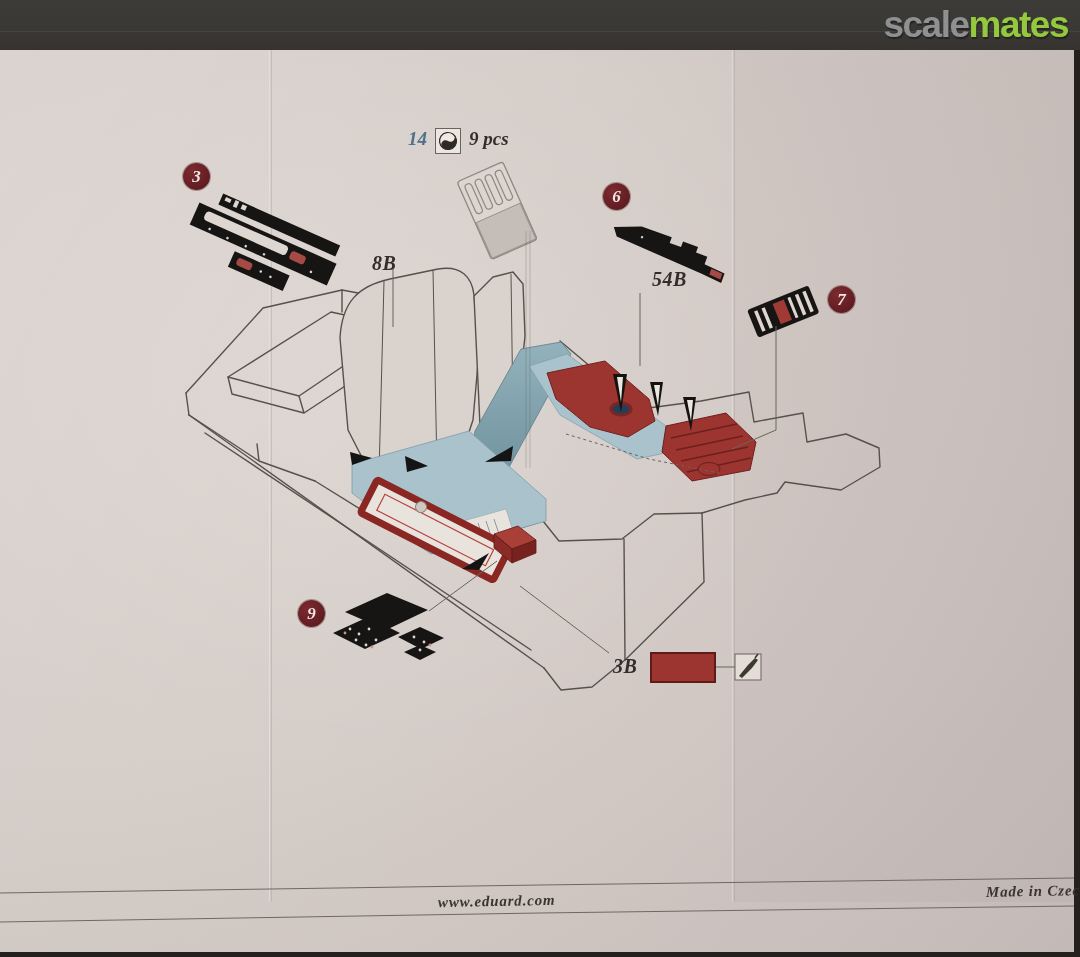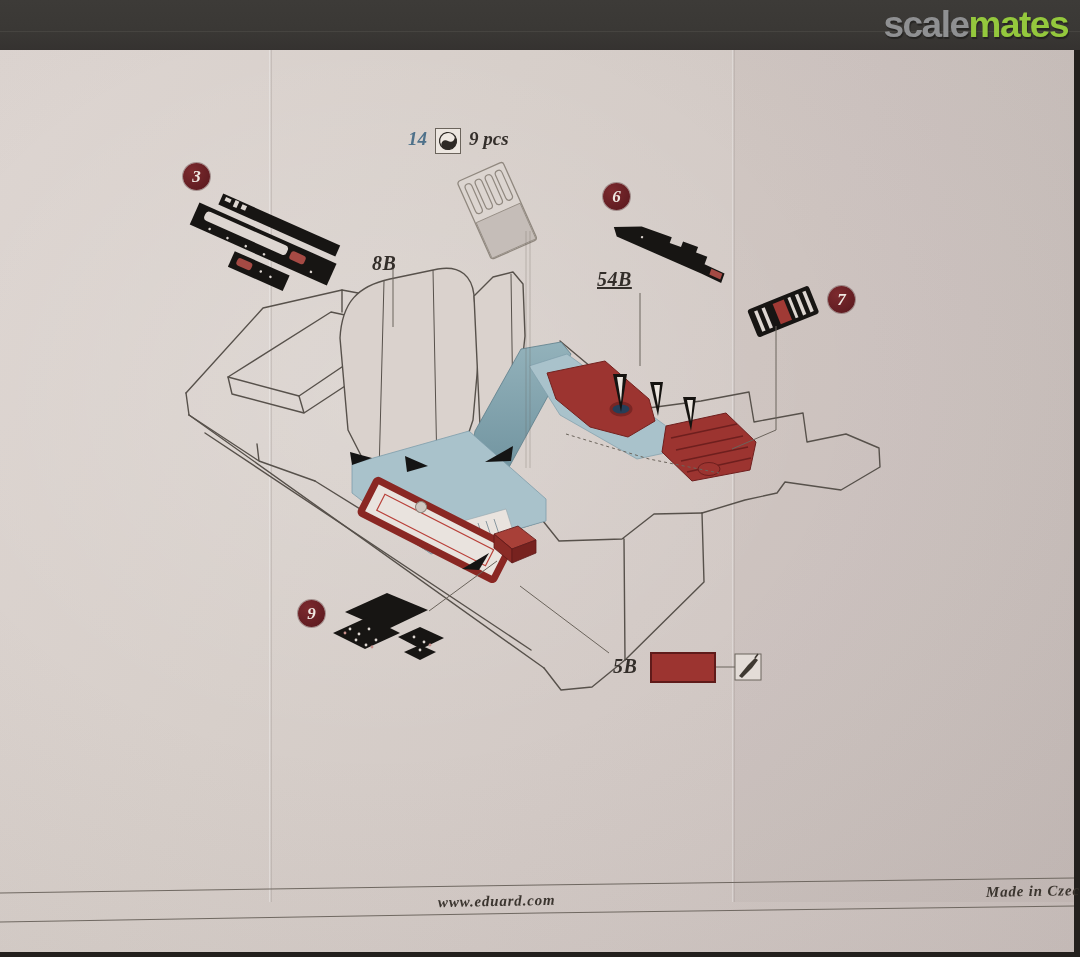--- a/index.html
+++ b/index.html
@@ -269,22 +269,22 @@
       <g transform="rotate(35 11 11)">
         <circle cx="11" cy="11" r="8.5" fill="#efe9e3" stroke="#2e2a26" stroke-width="1.2"></circle>
         <path d="M11,2.5 a8.5,8.5 0 0 1 0,17 a4.25,4.25 0 0 1 0,-8.5 a4.25,4.25 0 0 0 0,-8.5 Z" fill="#2e2a26"></path>
       </g>
     </svg>
   </span>
   <span>9 pcs</span>
 </div>
 
 <div class="lbl" style="left:372px;top:252px;">8B</div>
-<div class="lbl" style="left:597px;top:268px;text-decoration:underline;">54B</div>
-<div class="lbl" style="left:613px;top:655px;">5B</div>
+<div class="lbl" style="left:652px;top:268px;">54B</div>
+<div class="lbl" style="left:613px;top:655px;">3B</div>
 
 <div class="footer-text website">www.eduard.com</div>
 <div class="footer-text madein">Made in Czec</div>
 
 <div class="top-band">
   <div class="seam"></div>
 </div>
 <div class="logo"><span class="g1">scale</span><span class="g2">mates</span></div>
 
 </body></html>

